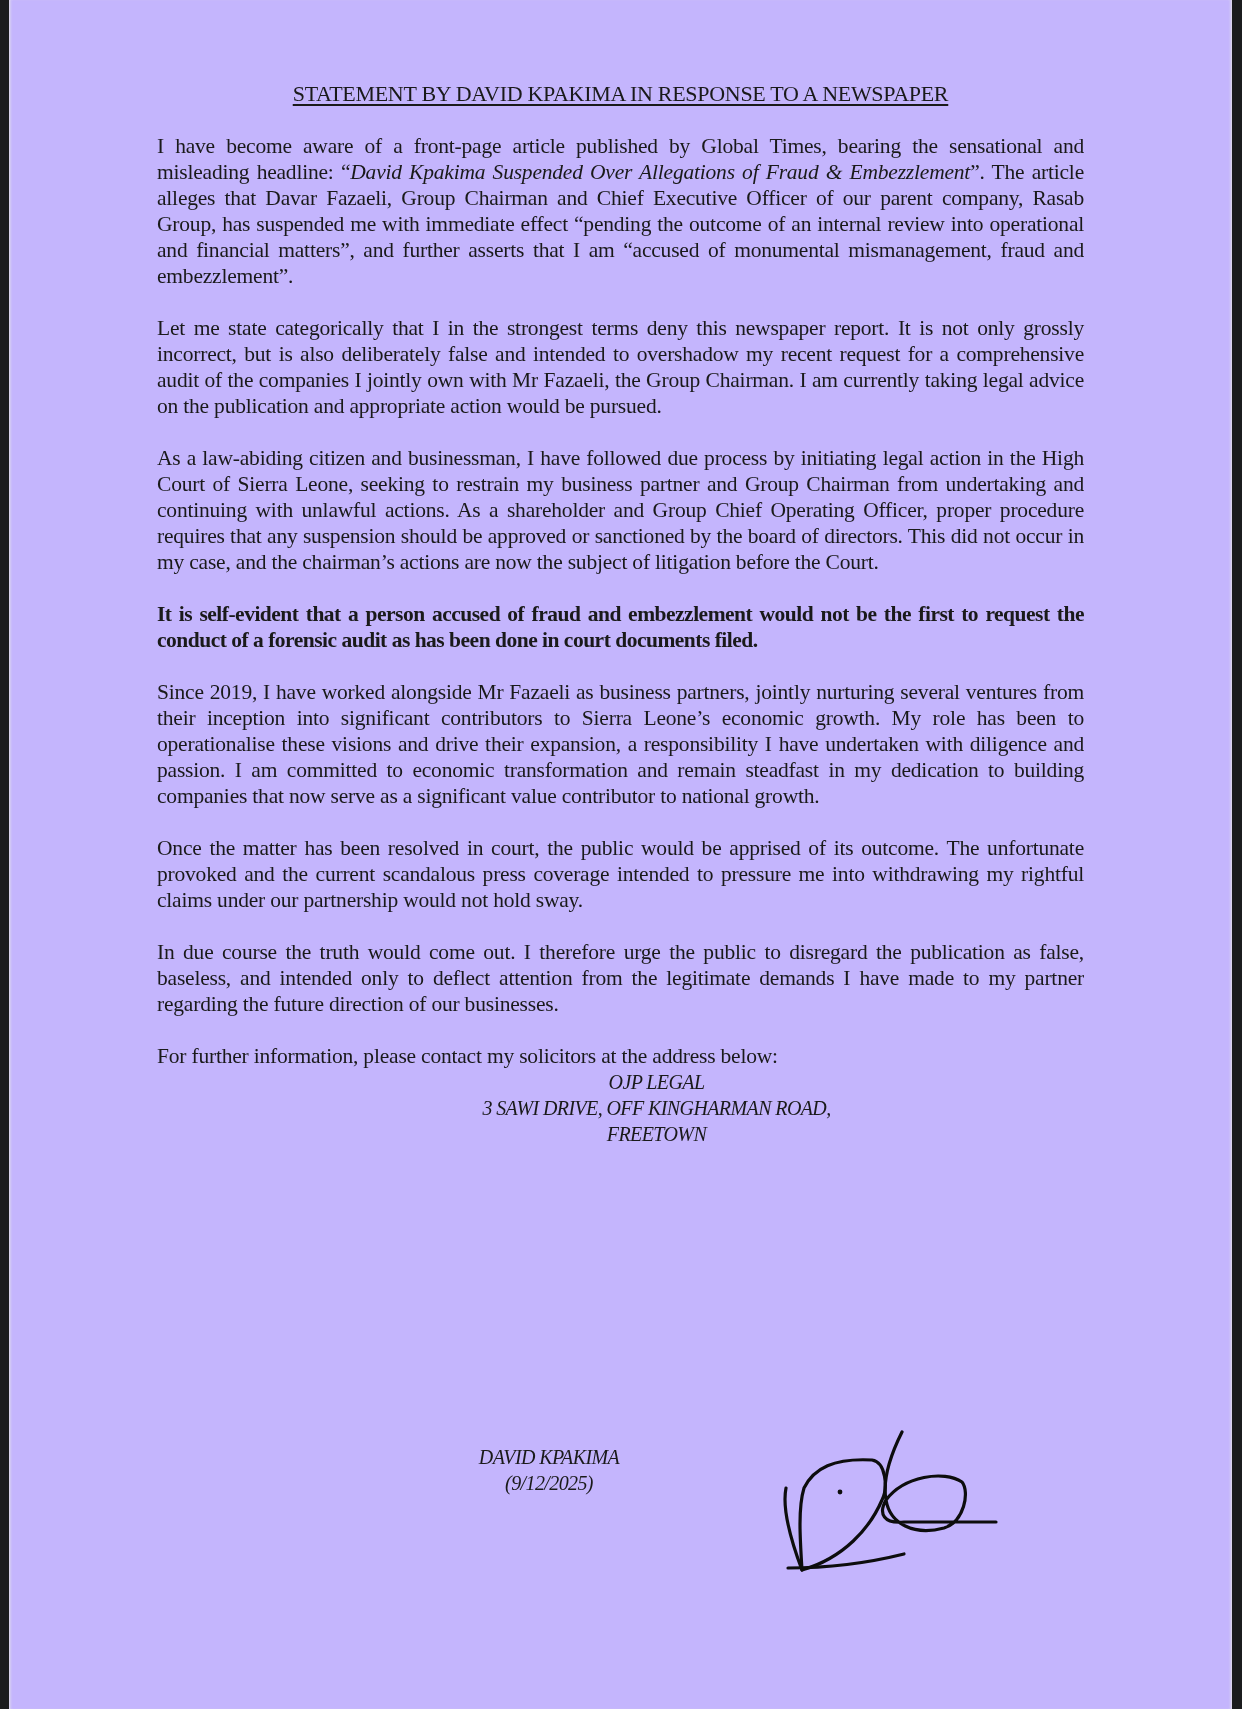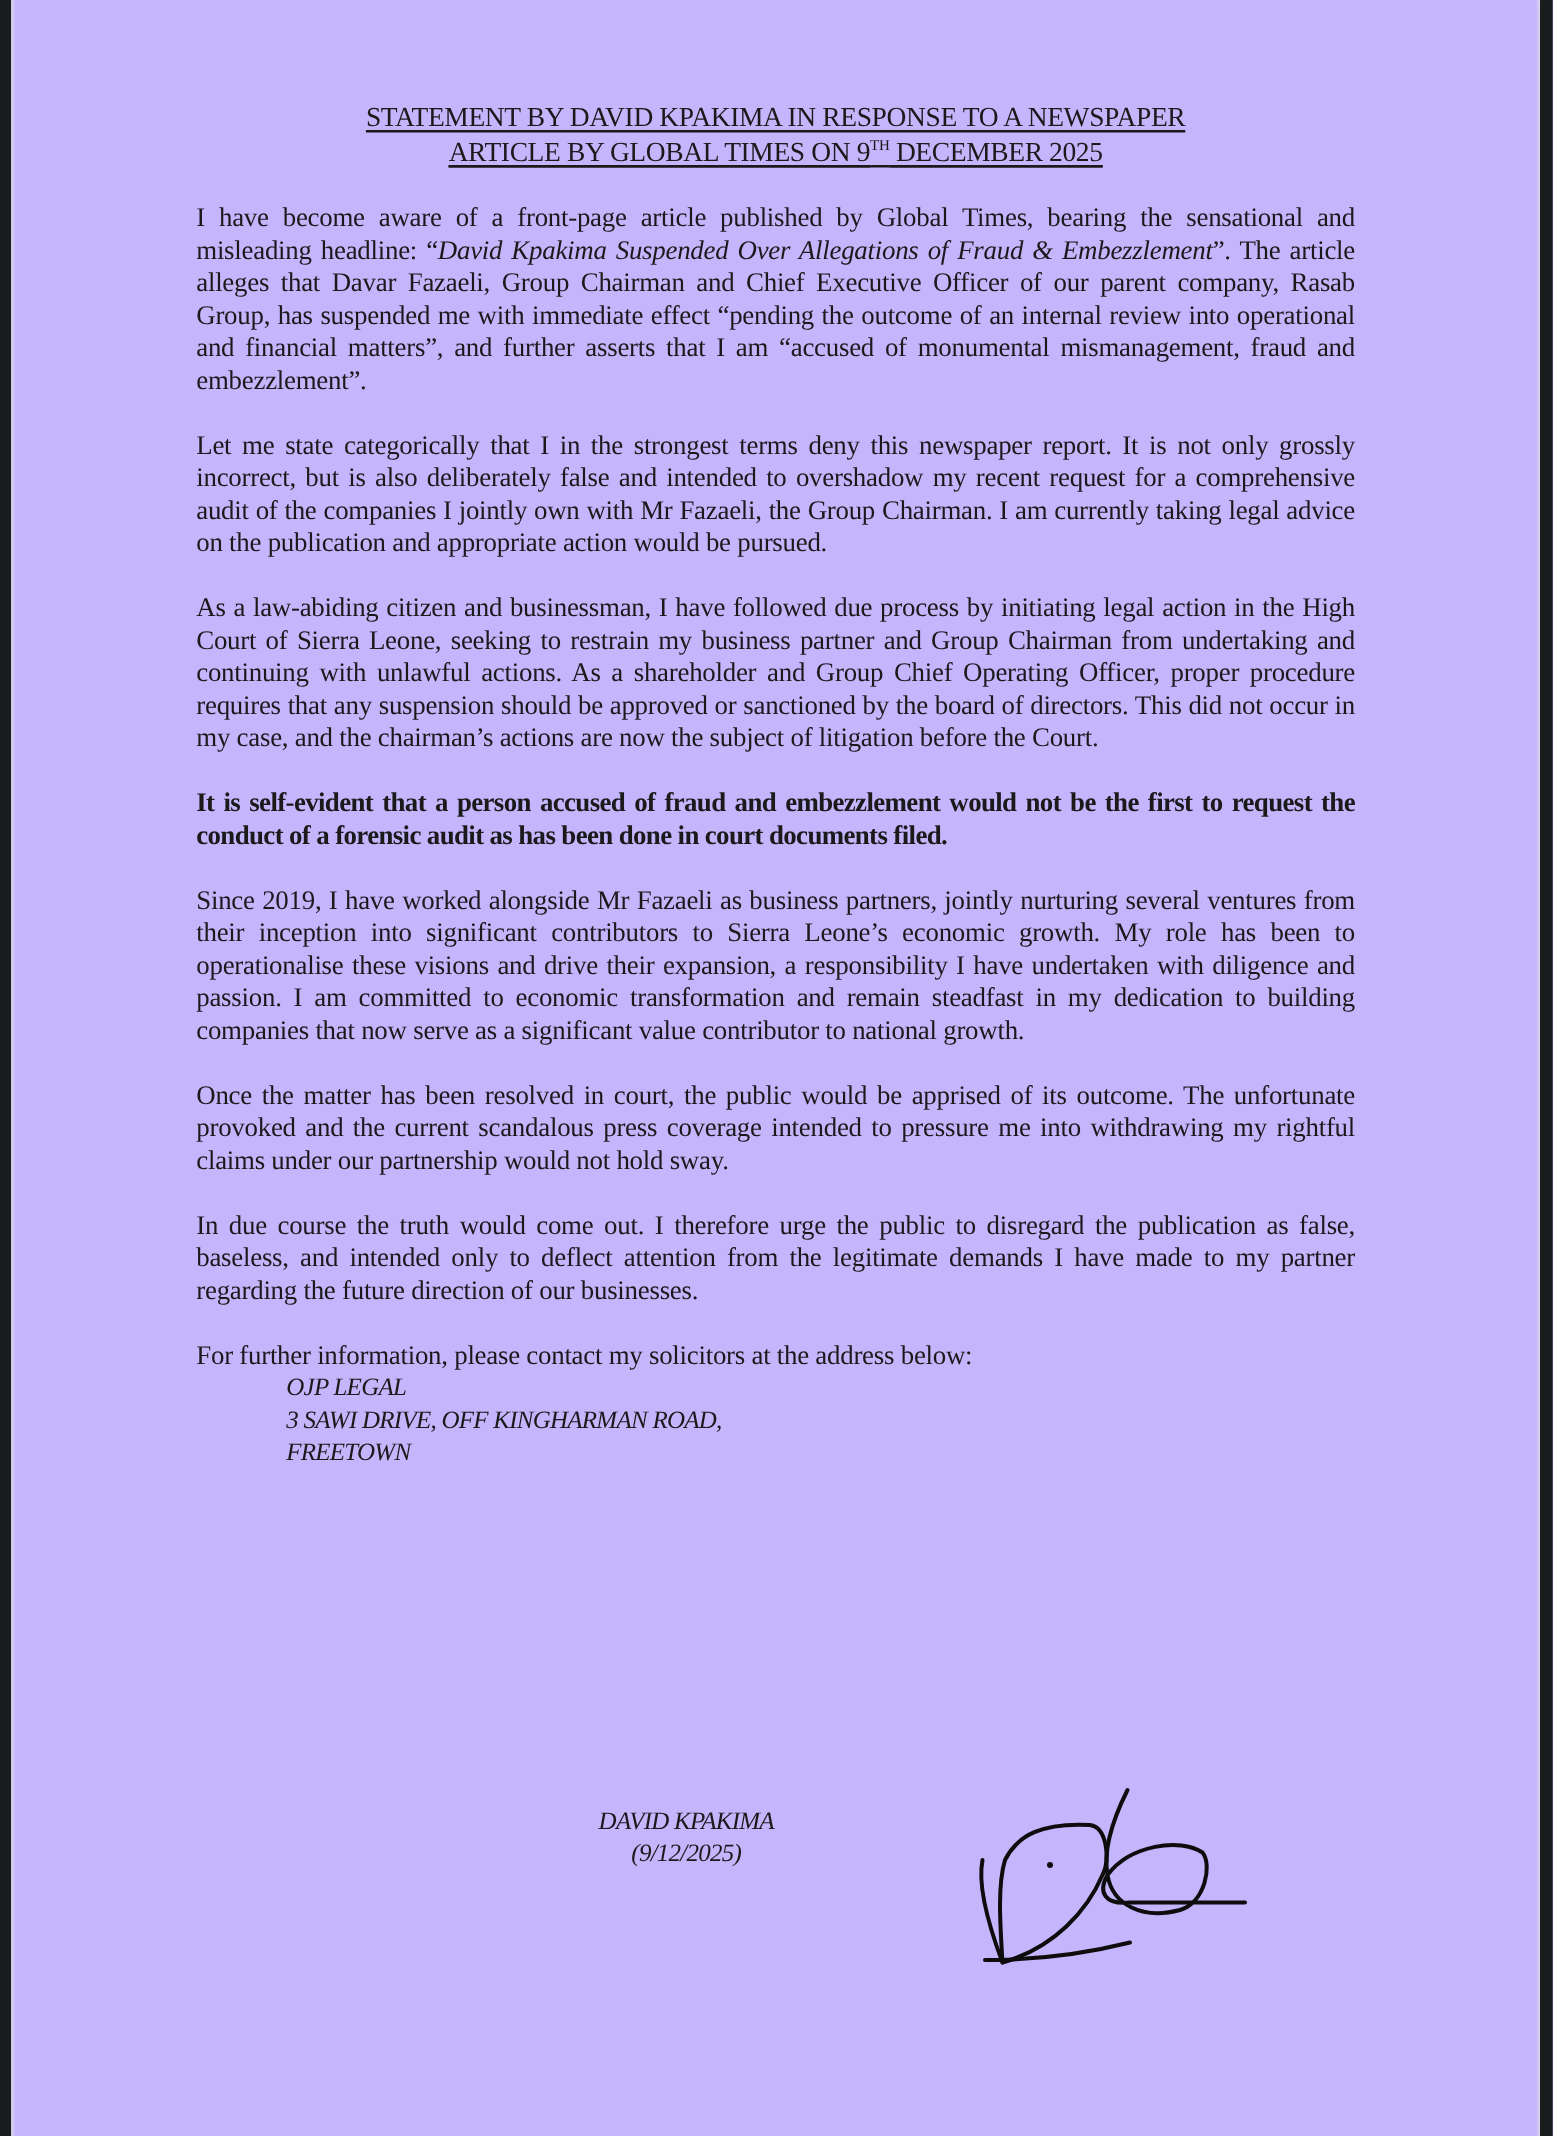--- a/index.html
+++ b/index.html
@@ -56,21 +56,21 @@
     p.bold { font-weight: bold; letter-spacing: -0.5px; }
     .italic { font-style: italic; }
     .contact-intro { margin: 0; text-align: left; }
     .address {
       margin-left: 72px;
       font-style: italic;
       font-size: 20px;
       line-height: 26px;
       letter-spacing: -0.6px;
     }
-    .address div { margin: 0; }
+    .address div { margin: 0; text-align: center; }
     .signoff {
       position: absolute;
       left: 360px;
       top: 1444px;
       width: 360px;
       text-align: center;
       font-family: "Liberation Serif", "DejaVu Serif", serif;
       font-style: italic;
       font-size: 20px;
       line-height: 26px;
@@ -86,21 +86,20 @@
     }
   </style>
 </head>
 <body>
 
 <div class="page">
   <div class="content">
 
     <h1 class="title">
       <span>STATEMENT BY DAVID KPAKIMA IN RESPONSE TO A NEWSPAPER</span><br>
-      <span><span>ARTICLE BY GLOBAL TIMES ON 9</span><sup>TH</sup><span> DECEMBER 2025</span></span>
     </h1>
 
     <p><span>I have become aware of a front-page article published by Global Times, bearing the sensational and misleading headline: “</span><span class="italic">David Kpakima Suspended Over Allegations of Fraud &amp; Embezzlement</span><span>”. The article alleges that Davar Fazaeli, Group Chairman and Chief Executive Officer of our parent company, Rasab Group, has suspended me with immediate effect “pending the outcome of an internal review into operational and financial matters”, and further asserts that I am “accused of monumental mismanagement, fraud and embezzlement”.</span></p>
 
     <p>Let me state categorically that I in the strongest terms deny this newspaper report. It is not only  grossly incorrect, but is also deliberately false and intended to overshadow my recent request for a comprehensive audit of the companies I jointly own with Mr Fazaeli, the Group Chairman. I am currently taking legal advice on the publication and appropriate action would be pursued.</p>
 
     <p>As a law-abiding citizen and businessman, I have followed due process by initiating legal action in the High Court of Sierra Leone, seeking to restrain my business partner and Group Chairman from undertaking and continuing with unlawful actions. As a shareholder and Group Chief Operating Officer, proper procedure requires that any suspension should be approved or sanctioned by the board of directors. This did not occur in my case, and the chairman’s actions are now the subject of litigation before the Court.</p>
 
     <p class="bold">It is self-evident that a person accused of fraud and embezzlement would not be the first to request the conduct of a forensic audit as has been done in court documents filed.</p>
 

